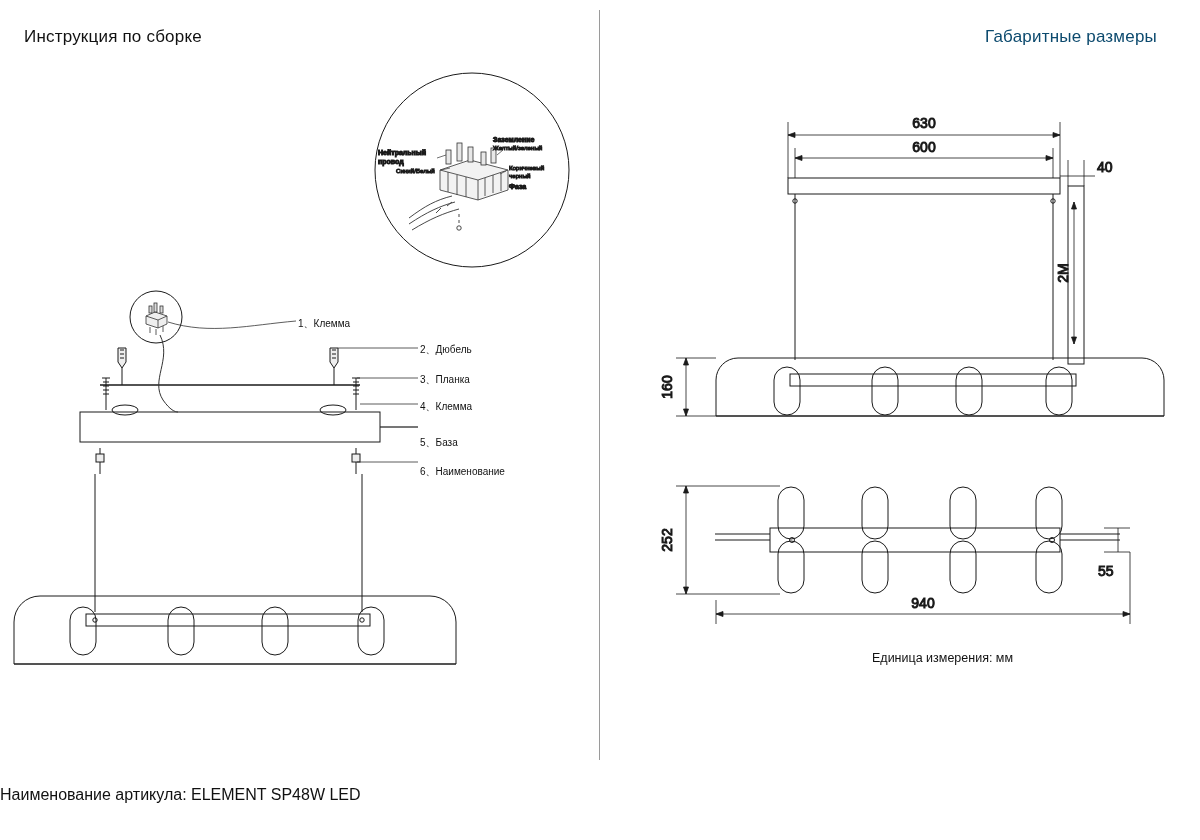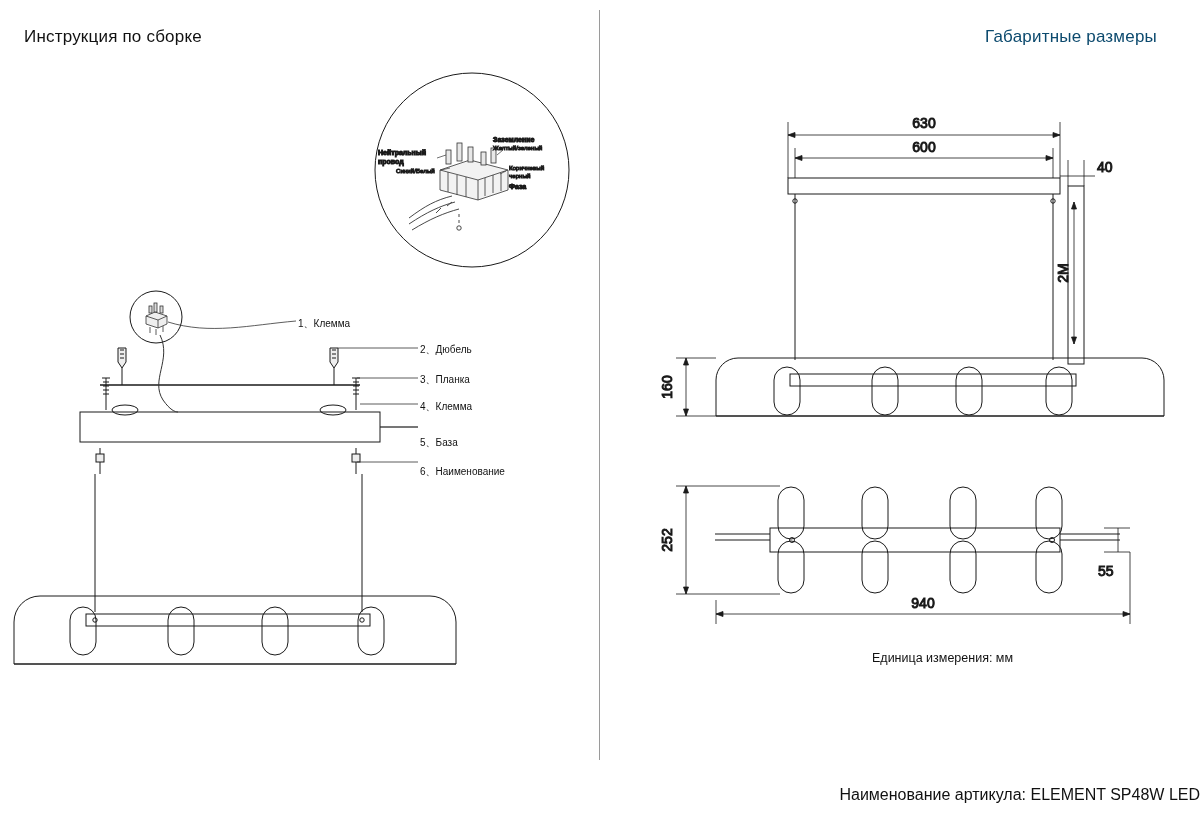--- a/index.html
+++ b/index.html
@@ -44,21 +44,21 @@
     top: 27px;
     font-size: 17px;
     color: #0c4a6e;
     letter-spacing: 0.2px;
   }
   .footer {
     position: absolute;
     left: 0;
     top: 786px;
     width: 1200px;
-    text-align: right;
+    text-align: left;
     font-size: 16px;
     color: #111;
   }
   .unit-note {
     position: absolute;
     left: 848px;
     top: 651px;
     font-size: 12.5px;
     color: #111;
     margin-left: 24px;

